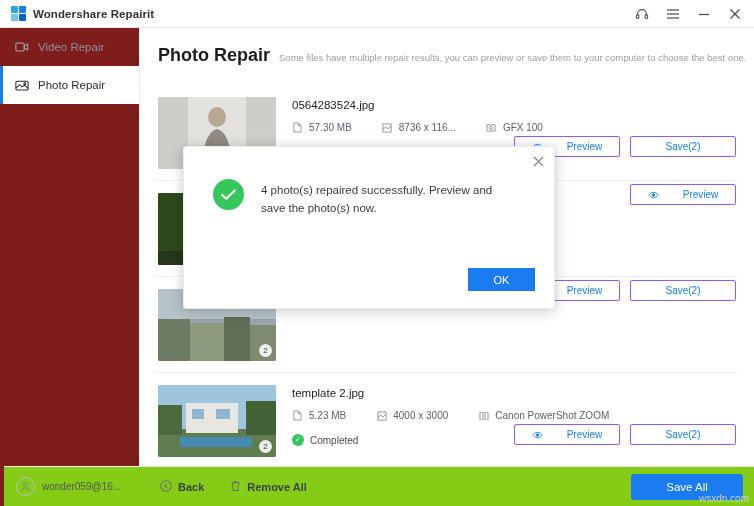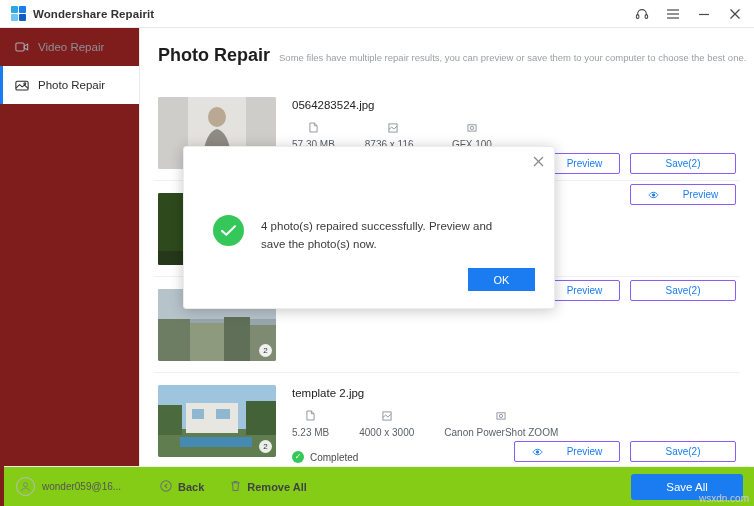--- a/index.html
+++ b/index.html
@@ -106,21 +106,21 @@
   .thumb .badge {
     position: absolute; right: 4px; bottom: 4px;
     width: 13px; height: 13px; border-radius: 50%;
     background: rgba(255,255,255,.88);
     color: #333; font-size: 8px;
     display: flex; align-items: center; justify-content: center;
   }
   .row-body { flex: 1; padding-left: 16px; padding-top: 2px; position: relative; }
   .fname { font-size: 11.5px; color: #222; margin-bottom: 11px; }
   .meta { display: flex; align-items: center; gap: 30px; margin-bottom: 13px; }
-  .meta-item { display: flex; align-items: center; gap: 6px; font-size: 10px; color: #5c6168; flex-direction: column; }
+  .meta-item { display: flex; align-items: center; gap: 6px; font-size: 10px; color: #5c6168; }
   .meta-ico { width: 11px; height: 11px; display: flex; align-items: center; justify-content: center; color: #8a9099; }
   .status { display: flex; align-items: center; gap: 6px; font-size: 10px; color: #4b4b4b; }
   .check-dot {
     width: 12px; height: 12px; border-radius: 50%;
     background: #35c759; display: flex; align-items: center; justify-content: center;
     color: #fff; font-size: 8px; line-height: 1;
   }
   .row-actions {
     position: absolute; right: 0; bottom: 1px;
     display: flex; gap: 10px;
@@ -163,21 +163,21 @@
     background: #fff; border-radius: 3px;
     box-shadow: 0 2px 14px rgba(0,0,0,.22);
     border: 1px solid #ececec;
   }
   .modal-close {
     position: absolute; right: 9px; top: 7px;
     width: 14px; height: 14px; color: #888;
     display: flex; align-items: center; justify-content: center;
     font-size: 13px; cursor: pointer;
   }
-  .modal-body { display: flex; align-items: flex-start; padding: 68px 30px 0 29px; gap: 17px; }
+  .modal-body { display: flex; align-items: flex-start; padding: 32px 30px 0 29px; gap: 17px; }
   .big-check {
     width: 31px; height: 31px; border-radius: 50%;
     background: #35c759; flex: none;
     display: flex; align-items: center; justify-content: center;
   }
   .modal-text { font-size: 11.5px; color: #3a3a3a; line-height: 1.55; padding-top: 3px; max-width: 250px; }
   .modal-ok {
     position: absolute; right: 19px; bottom: 17px;
     width: 67px; height: 23px; background: #1a7cf0; color: #fff;
     border-radius: 0; font-size: 11px;

